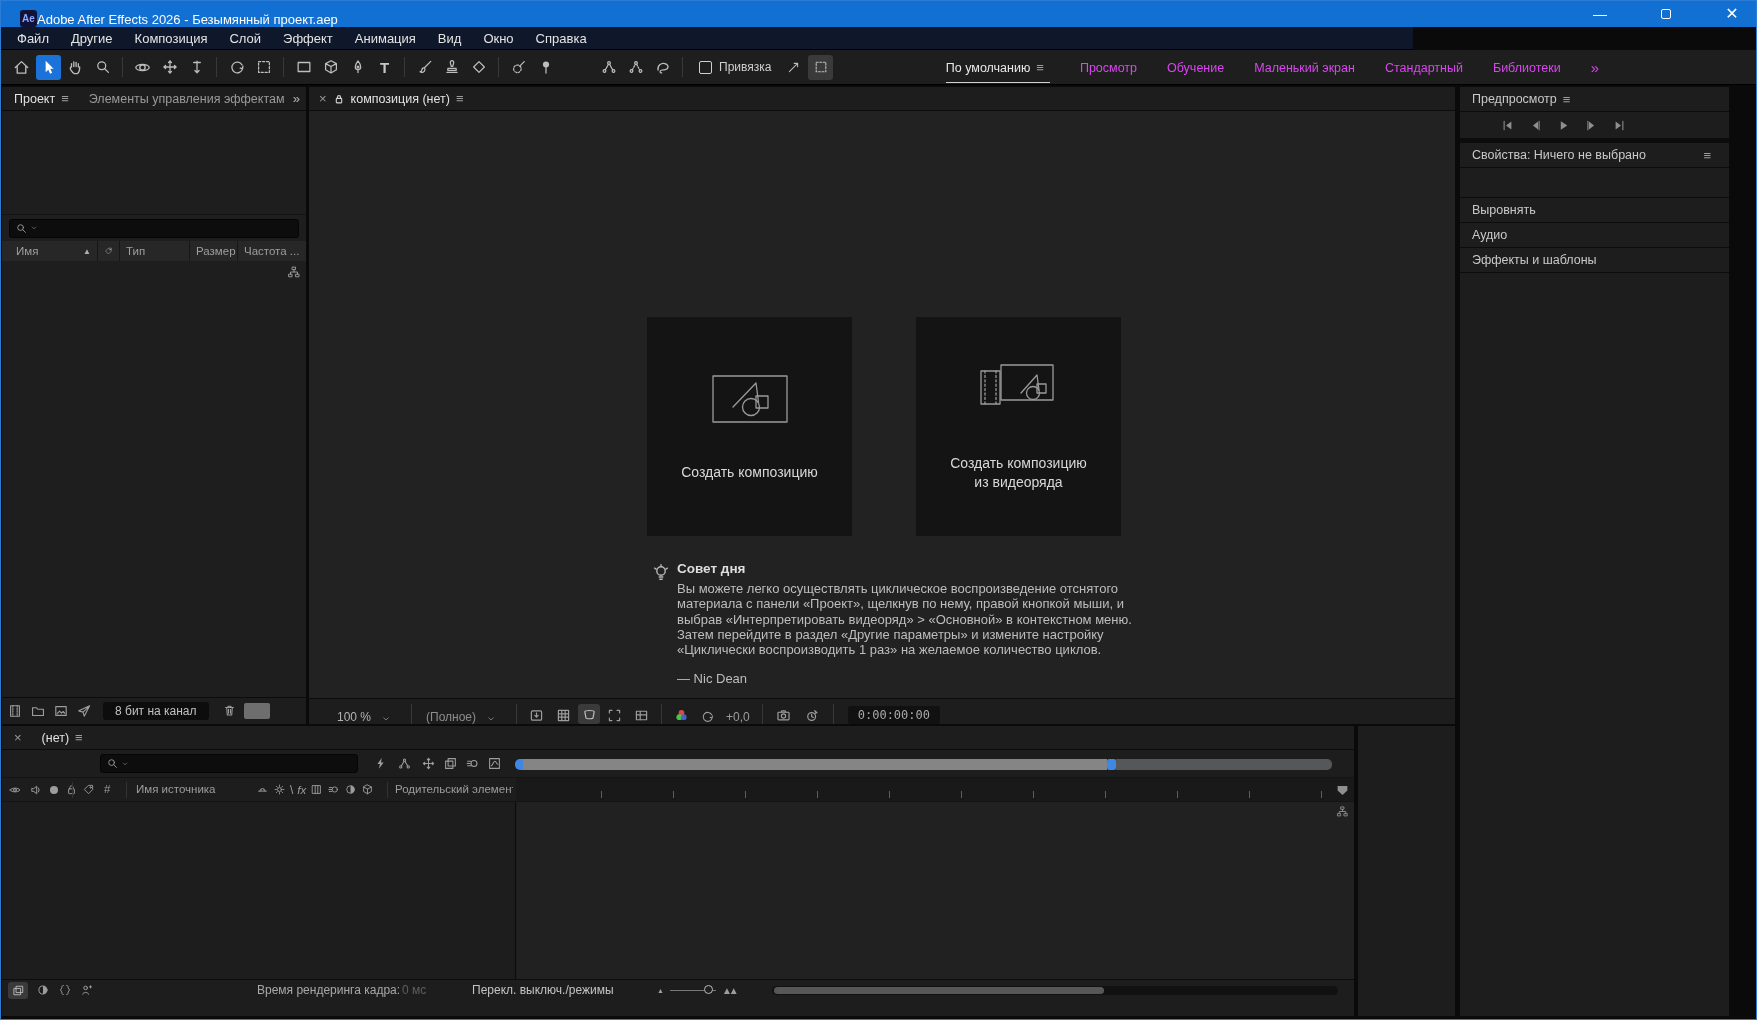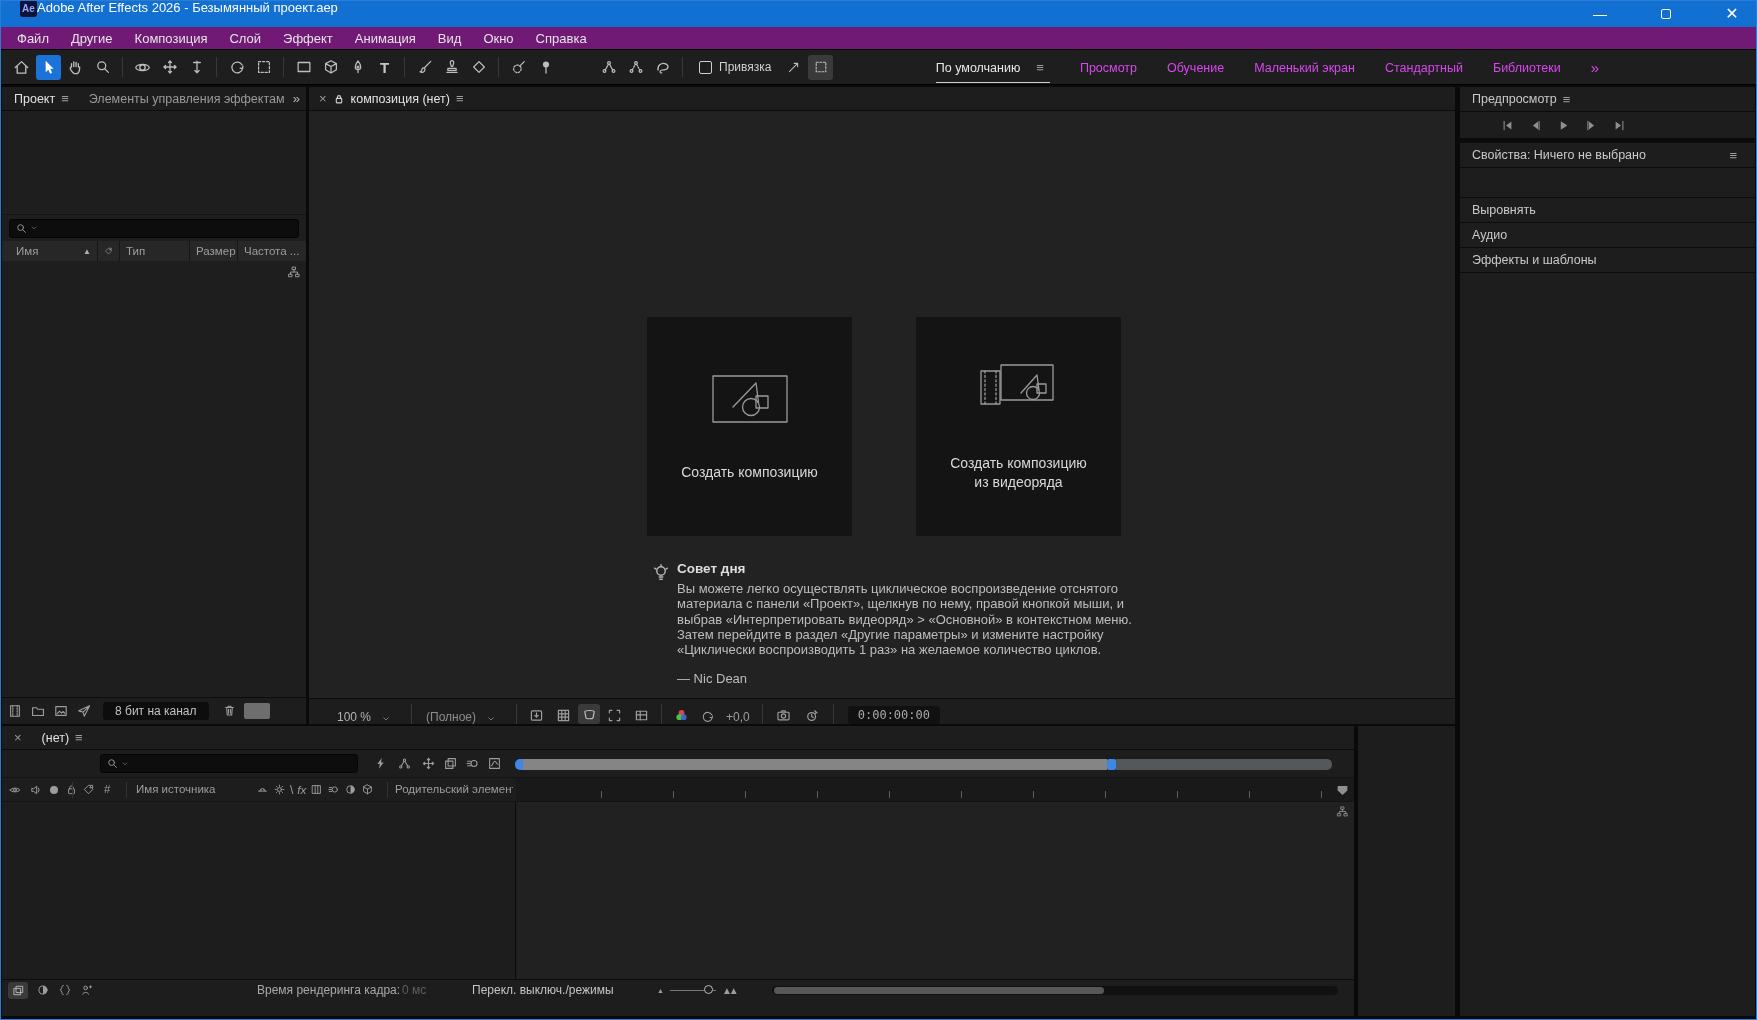--- a/index.html
+++ b/index.html
@@ -3,44 +3,44 @@
 <meta charset="utf-8">
 <style>
   *{margin:0;padding:0;box-sizing:border-box}
   html,body{width:1757px;height:1020px}
   body{position:relative;background:#0a0a0a;font-family:"Liberation Sans",sans-serif;
        color:#c8c8c8;overflow:hidden;-webkit-font-smoothing:antialiased}
   .abs{position:absolute}
   .row{display:flex;align-items:center}
   .ic{fill:none;stroke:currentColor;stroke-width:1.4;stroke-linecap:round;stroke-linejoin:round;display:block}
   
-  .titlebar{left:0;top:0;width:1757px;height:27px;background:#1170d2;display:flex;align-items:flex-start;color:#fff}
+  .titlebar{left:0;top:0;width:1757px;height:27px;background:#1170d2;display:flex;align-items:flex-end;color:#fff}
   .ae-logo{width:17px;height:17px;margin-left:20px;border-radius:3px;background:#10123a;color:#8da9ff;
            font-size:10px;font-weight:bold;display:flex;align-items:center;justify-content:center}
   .win-title{font-size:13px;color:#fdfdfd}
   .win-ctrls{position:absolute;right:14px;top:0;height:27px;display:flex;align-items:center;gap:44px;color:#fff}
   .wc{width:22px;height:22px;display:flex;align-items:center;justify-content:center;font-size:14px}
   .wc .maxbox{width:10px;height:10px;border:1.2px solid #fff;border-radius:2px}
   
-  .menubar{left:0;top:27px;width:1757px;height:23px;background:#701a75;display:flex;align-items:center;
+  .menubar{left:0;top:27px;width:1413px;height:23px;background:#0f172a;display:flex;align-items:center;
            padding-left:6px;border-bottom:1px solid #000}
   .menu-item{padding:0 11px;font-size:13px;color:#e4e4e4}
   
   .toolbar{left:0;top:50px;width:1757px;height:35px;background:#1e1e1e;display:flex;align-items:center;
            padding-left:8px;border-bottom:1px solid #000}
   .tb-btn{width:25px;height:25px;margin:0 1px;display:flex;align-items:center;justify-content:center;
           color:#bdbdbd;border-radius:3px;flex:none}
   .tb-btn.active{background:#1b72d8;color:#fff}
   .tb-btn.boxed{background:#3a3a3a}
   .sep{width:1px;height:20px;background:#383838;margin:0 6px;flex:none}
   .snap-box{width:13px;height:13px;border:1.5px solid #cfcfcf;border-radius:2px;margin:0 7px 0 10px}
   .snap-label{font-size:12px;color:#cfcfcf}
   .workspaces{position:absolute;right:158px;top:0;height:35px;display:flex;align-items:center;gap:30px}
   .ws{font-size:12.5px;color:#d946ef;white-space:nowrap}
-  .ws.active{color:#e8e8e8;position:relative;display:flex;align-items:center;gap:10px}
+  .ws.active{color:#e8e8e8;position:relative;display:flex;align-items:center;}
   .ws.active::after{content:"";position:absolute;left:0;right:0;bottom:-8px;height:1.5px;background:#cfcfcf}
   
   .panel{background:#1d1d1d;position:absolute}
   .tabstrip{height:24px;display:flex;align-items:center;background:#1d1d1d;border-bottom:1px solid #0c0c0c;
             font-size:12.5px;white-space:nowrap;overflow:hidden}
   .hamb{color:#9d9d9d;font-size:13px;margin:0 6px}
   .dim{color:#9a9a9a}
   
   .proj-preview{background:#1e1e1e}
   .search-wrap{display:flex;align-items:center;background:#0d0d0d;border:1px solid #050505;border-radius:3px;height:19px}
@@ -583,21 +583,21 @@
         <use href="#i-camera"></use>
       </svg>
     <svg class="ic" width="17" height="17" style="margin:0 6px">
         <use href="#i-clockexp"></use>
       </svg>
     <div class="sep"></div>
     <div class="mono" style="background:#111;border-radius:3px;padding:2px 10px;margin-left:8px;color:#a9a9a9;font-size:12px">0:00:00:00</div>
   </div>
 </div>
 
-<div class="panel" style="left:1460px;top:87px;width:295px;height:929px;background:#1d1d1d">
+<div class="panel" style="left:1460px;top:87px;width:269px;height:929px;background:#1d1d1d">
   <div class="rail-head">
     <span>Предпросмотр</span>
       <span class="hamb">≡</span>
   </div>
   <div class="transport">
     <svg class="ic" width="15" height="15">
         <use href="#i-tfirst"></use>
       </svg>
     <svg class="ic" width="15" height="15">
         <use href="#i-tprev"></use>

